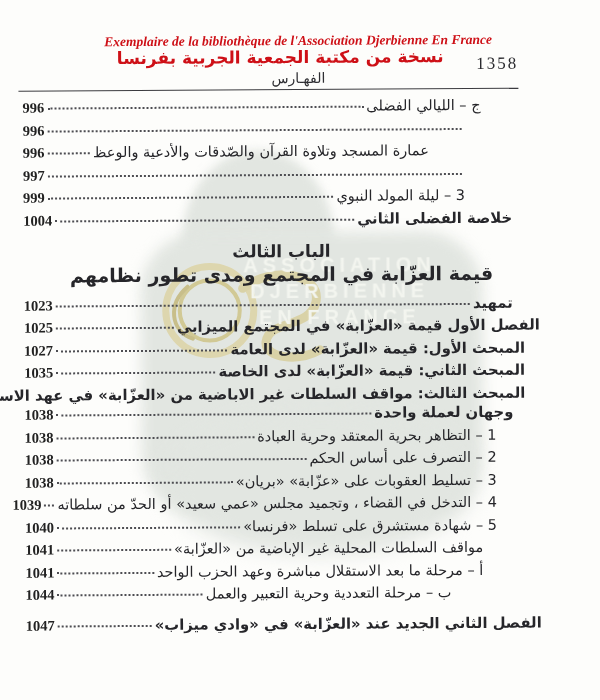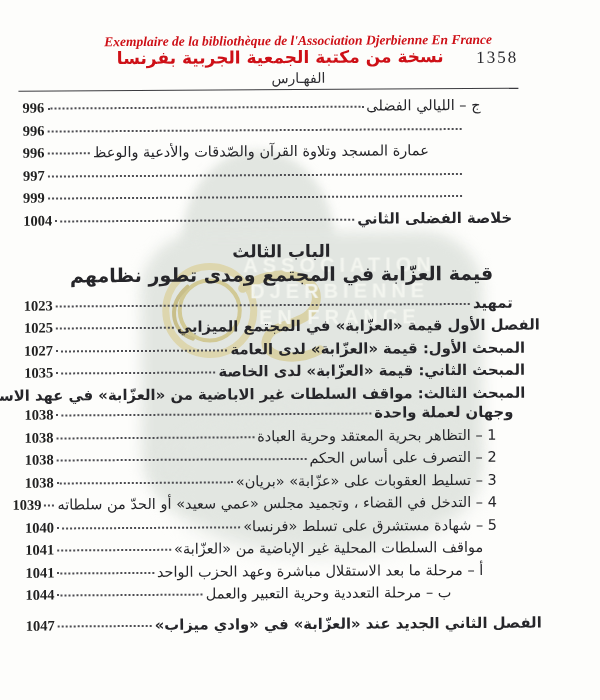--- a/index.html
+++ b/index.html
@@ -31,21 +31,21 @@
   }
   .stamp-ar{
     position:absolute;top:47px;left:0;width:94%;text-align:center;
     font-size:17px;font-weight:bold;color:#ce1017;z-index:2;direction:rtl;white-space:nowrap;
   }
   .hdr-title{
     position:absolute;top:70px;left:0;width:100%;text-align:center;
     font-size:14px;color:#2e2e32;z-index:2;
   }
   .hdr-page{
-    position:absolute;top:49px;right:80px;z-index:2;
+    position:absolute;top:55px;right:80px;z-index:2;
     font-family:"Liberation Serif",serif;font-size:17px;letter-spacing:2px;color:#2a2a2e;
   }
   .hdr-rule{
     position:absolute;top:89px;left:20px;width:500px;height:0;
     border-bottom:1.6px solid #3b3b3f;z-index:2;
   }
 
   
   .toc{
     position:absolute;top:97px;left:24px;width:516px;z-index:1;
@@ -115,20 +115,21 @@
         <div class="row ind-7">
           <span class="t">عمارة المسجد وتلاوة القرآن والصّدقات والأدعية والوعظ</span>
           <span class="dots"></span>
           <span class="pg">996</span>
         </div>
         <div class="row ind-5">
           <span class="dots"></span>
           <span class="pg">997</span>
         </div>
         <div class="row ind-5">
+          <span class="t">3 – ليلة المولد النبوي</span>
           <span class="dots"></span>
           <span class="pg">999</span>
         </div>
         <div class="row ind-2 bold">
           <span class="t">خلاصة الفضلى الثاني</span>
           <span class="dots"></span>
           <span class="pg">1004</span>
         </div>
         <div class="toc-heading lvl1">الباب الثالث</div>
         <div class="toc-heading lvl2">قيمة العزّابة في المجتمع ومدى تطور نظامهم</div>

